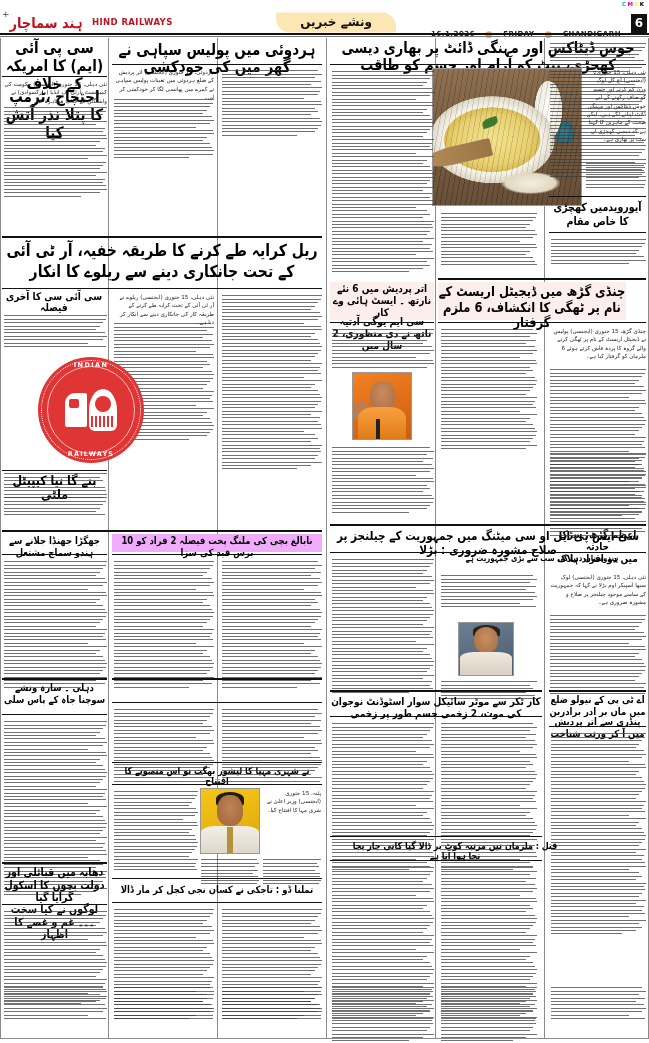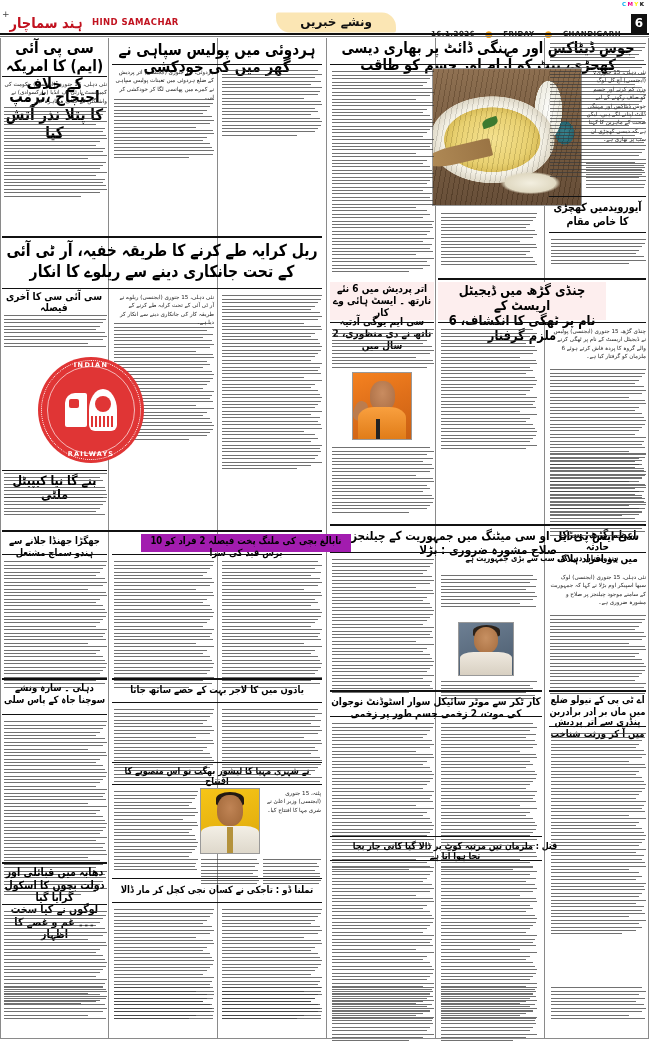--- a/index.html
+++ b/index.html
@@ -41,21 +41,21 @@
   .hl{direction:rtl;text-align:center;font-weight:bold;color:#000;
       font-family:"DejaVu Sans",sans-serif;line-height:1.12;letter-spacing:-.3px;
       transform:scaleY(1.18);transform-origin:center;}
   .hl.big{font-size:13.5px;}
   .hl.mid{font-size:11px;}
   .hl.sm{font-size:9px;}
   .hl.xs{font-size:8px;}
   .hlbox{position:absolute;}
   .hl-rule{position:absolute;height:1px;background:#111;}
   .tint{background:#fdeeee;}
-  .tintb{background:#a21caf;margin-left:29px;}
+  .tintb{background:#f0abfc;}
 
   .kicker{direction:rtl;font-size:5.6px;text-align:right;color:#222;line-height:1.5;}
 
   
   .photo{position:absolute;overflow:hidden;border:1px solid #999;}
 
   
   #ph-khichdi{background:
      radial-gradient(ellipse 52% 38% at 40% 52%, #f4e08a 0%, #e8cf6a 48%, #d8bb52 62%, rgba(0,0,0,0) 63%),
      radial-gradient(ellipse 58% 44% at 40% 52%, #fdfcf6 0%, #f3f0e4 58%, #ddd6c4 72%, rgba(0,0,0,0) 73%),
@@ -121,21 +121,21 @@
 
 <div id="page">
 
   <div id="cmyk">
     <span class="c-c">C</span><span class="c-m">M</span><span class="c-y">Y</span><span class="c-k">K</span>
   </div>
   <div id="regmark">+</div>
 
   <div id="masthead">
     <div id="mast-urdu">ہند سماچار</div>
-    <div id="mast-eng">HIND SAMACHAR</div>
+    <div id="mast-eng">HIND RAILWAYS</div>
     <div id="mast-section">ونشے خبریں</div>
     <div id="mast-meta">
       <span class="mi">16.1.2026</span>
       <span class="dot">●</span>
       <span class="mi">FRIDAY</span>
       <span class="dot">●</span>
       <span class="mi">CHANDIGARH</span>
     </div>
     <div id="pagenum">6</div>
   </div>
@@ -407,21 +407,21 @@
   <div class="lnblock" style="position:absolute;left:3px;top:494px;width:103px;">
     <div class="ln s1"></div>
       <div class="ln s4"></div>
       <div class="ln s2"></div>
       <div class="ln s6"></div>
     <div class="ln s3"></div>
       <div class="ln s8"></div>
   </div>
 
   <div class="hl-rule" style="left:438px;top:278px;width:208px;height:2px;background:#111"></div>
-  <div class="hlbox tint" style="left:438px;top:282px;width:168px;height:38px;">
+  <div class="hlbox tint" style="left:438px;top:282px;width:188px;height:38px;">
     <div class="hl mid" style="padding-top:3px;font-size:11.5px">چنڈی گڑھ میں ڈیجیٹل اریسٹ کے</div>
     <div class="hl mid" style="padding-top:4px;font-size:11.5px">نام پر ٹھگی کا انکشاف، 6 ملزم گرفتار</div>
   </div>
   <div class="hl-rule" style="left:438px;top:322px;width:208px"></div>
   <div class="kicker lnblock" style="position:absolute;left:549px;top:326px;width:96px;">چنڈی گڑھ، 15 جنوری (ایجنسی) پولیس نے ڈیجیٹل اریسٹ کے نام پر ٹھگی کرنے والے گروہ کا پردہ فاش کرتے ہوئے 6 ملزمان کو گرفتار کیا ہے۔</div>
   <div class="lnblock" style="position:absolute;left:549px;top:366px;width:96px;">
     <div class="ln s1"></div>
       <div class="ln s4"></div>
       <div class="ln s2"></div>
       <div class="ln s6"></div>
@@ -1146,23 +1146,20 @@
       <div class="ln s8"></div>
       <div class="ln s4"></div>
       <div class="ln s2"></div>
     <div class="ln s6"></div>
       <div class="ln s1"></div>
       <div class="ln s3"></div>
       <div class="ln s7"></div>
   </div>
 
   <div class="hl-rule" style="left:112px;top:678px;width:210px;height:2px;background:#111"></div>
-  <div class="hlbox" style="left:112px;top:682px;width:210px;height:18px;">
-    <div class="hl sm" style="padding-top:3px;font-size:8.5px">یادوں میں کا لاجر بہت کے حصے ساتھ جاتا</div>
-  </div>
   <div class="hl-rule" style="left:112px;top:702px;width:210px"></div>
   <div class="lnblock" style="position:absolute;left:113px;top:706px;width:100px;">
     <div class="ln s1"></div>
       <div class="ln s4"></div>
       <div class="ln s2"></div>
       <div class="ln s6"></div>
     <div class="ln s3"></div>
       <div class="ln s8"></div>
       <div class="ln s1"></div>
       <div class="ln s2"></div>

